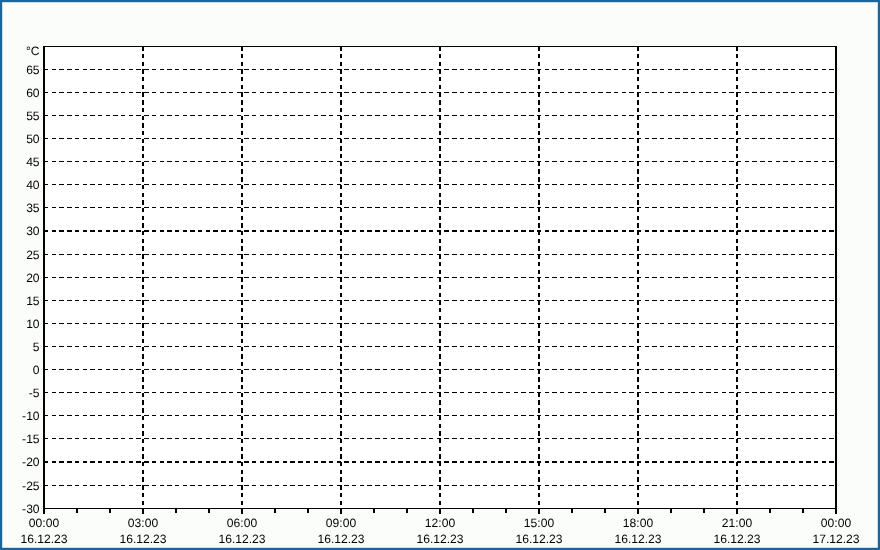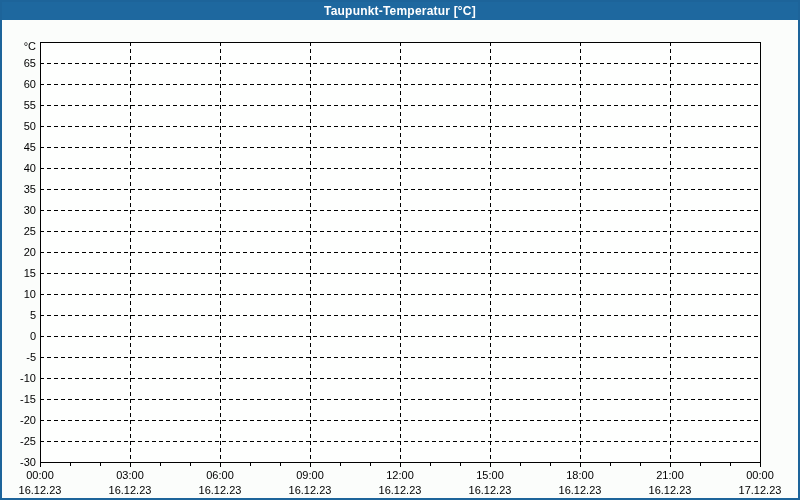--- a/index.html
+++ b/index.html
@@ -40,23 +40,20 @@
   text {
     font-family: "Liberation Sans", sans-serif;
     font-size: 11px;
     fill: #000000;
   }
 </style>
 </head>
 <body>
 
 <div id="window">
-  <div id="titlebar">
-    <span class="title-text">Taupunkt-Temperatur [°C]</span>
-  </div>
   <svg id="chart-svg" width="796" height="478" viewBox="0 0 796 478">
       <rect x="38" y="22" width="720" height="420" fill="#fefffe" stroke="#000000" stroke-width="1" shape-rendering="crispEdges"></rect>
       <g>
         <line x1="38" y1="43" x2="758" y2="43" stroke="#000000" stroke-width="1" stroke-dasharray="4 3" shape-rendering="crispEdges"></line>
         <line x1="38" y1="64" x2="758" y2="64" stroke="#000000" stroke-width="1" stroke-dasharray="4 3" shape-rendering="crispEdges"></line>
         <line x1="38" y1="85" x2="758" y2="85" stroke="#000000" stroke-width="1" stroke-dasharray="4 3" shape-rendering="crispEdges"></line>
         <line x1="38" y1="106" x2="758" y2="106" stroke="#000000" stroke-width="1" stroke-dasharray="4 3" shape-rendering="crispEdges"></line>
         <line x1="38" y1="127" x2="758" y2="127" stroke="#000000" stroke-width="1" stroke-dasharray="4 3" shape-rendering="crispEdges"></line>
         <line x1="38" y1="148" x2="758" y2="148" stroke="#000000" stroke-width="1" stroke-dasharray="4 3" shape-rendering="crispEdges"></line>
         <line x1="38" y1="169" x2="758" y2="169" stroke="#000000" stroke-width="1" stroke-dasharray="4 3" shape-rendering="crispEdges"></line>

